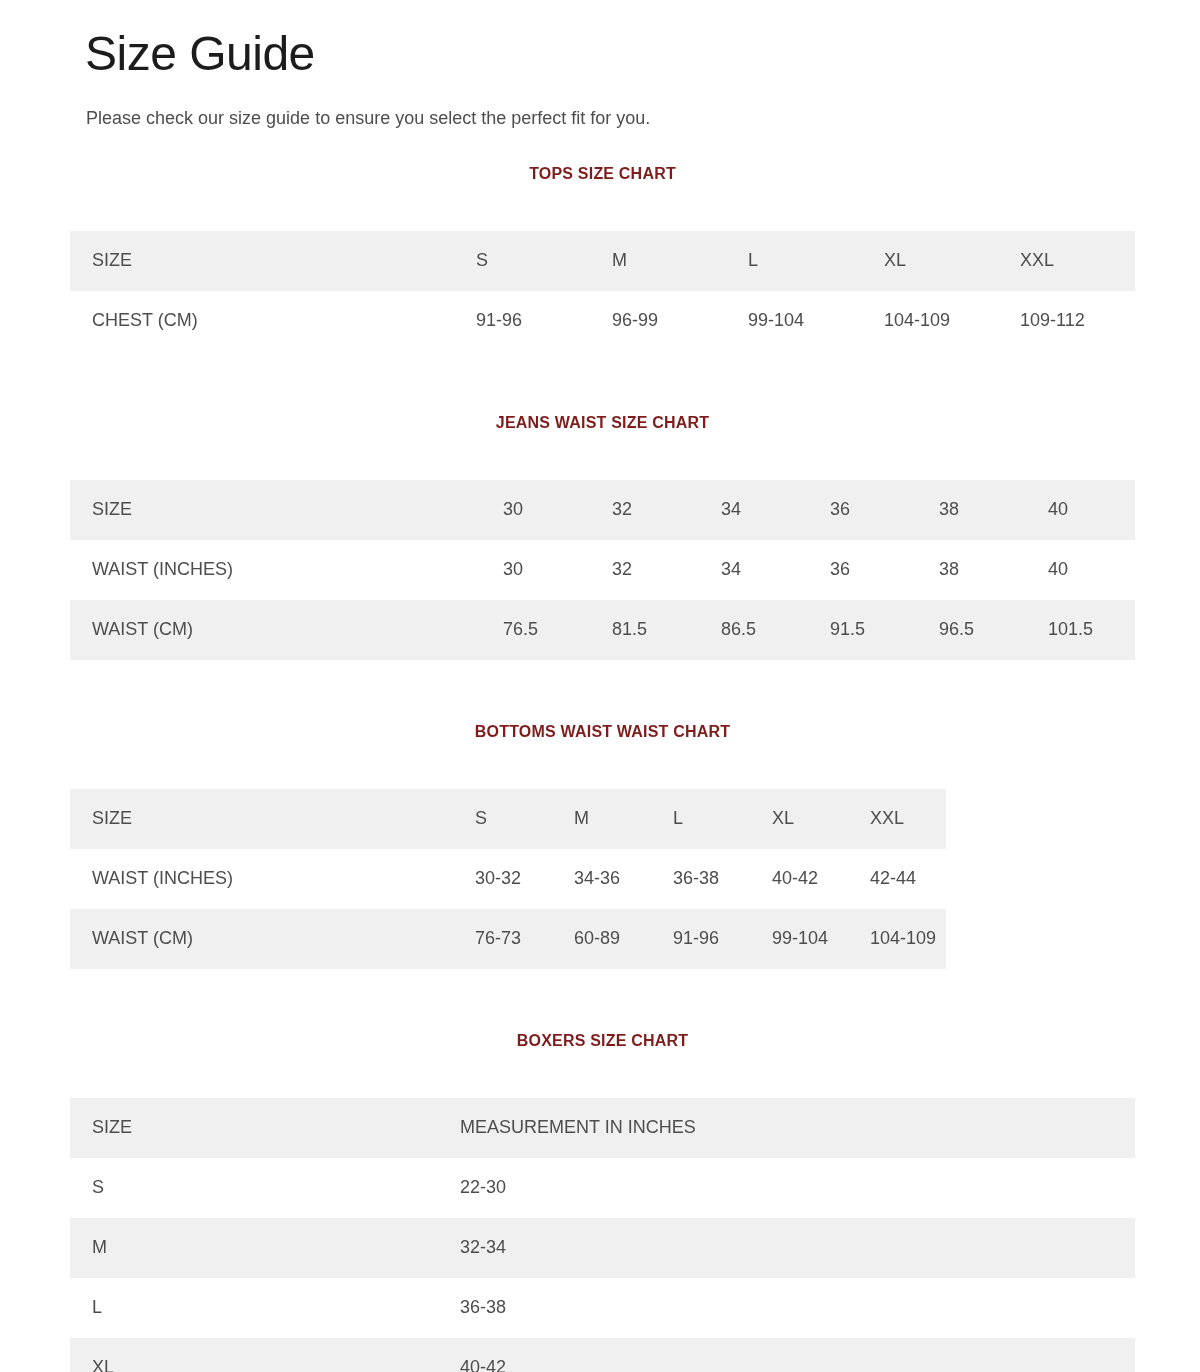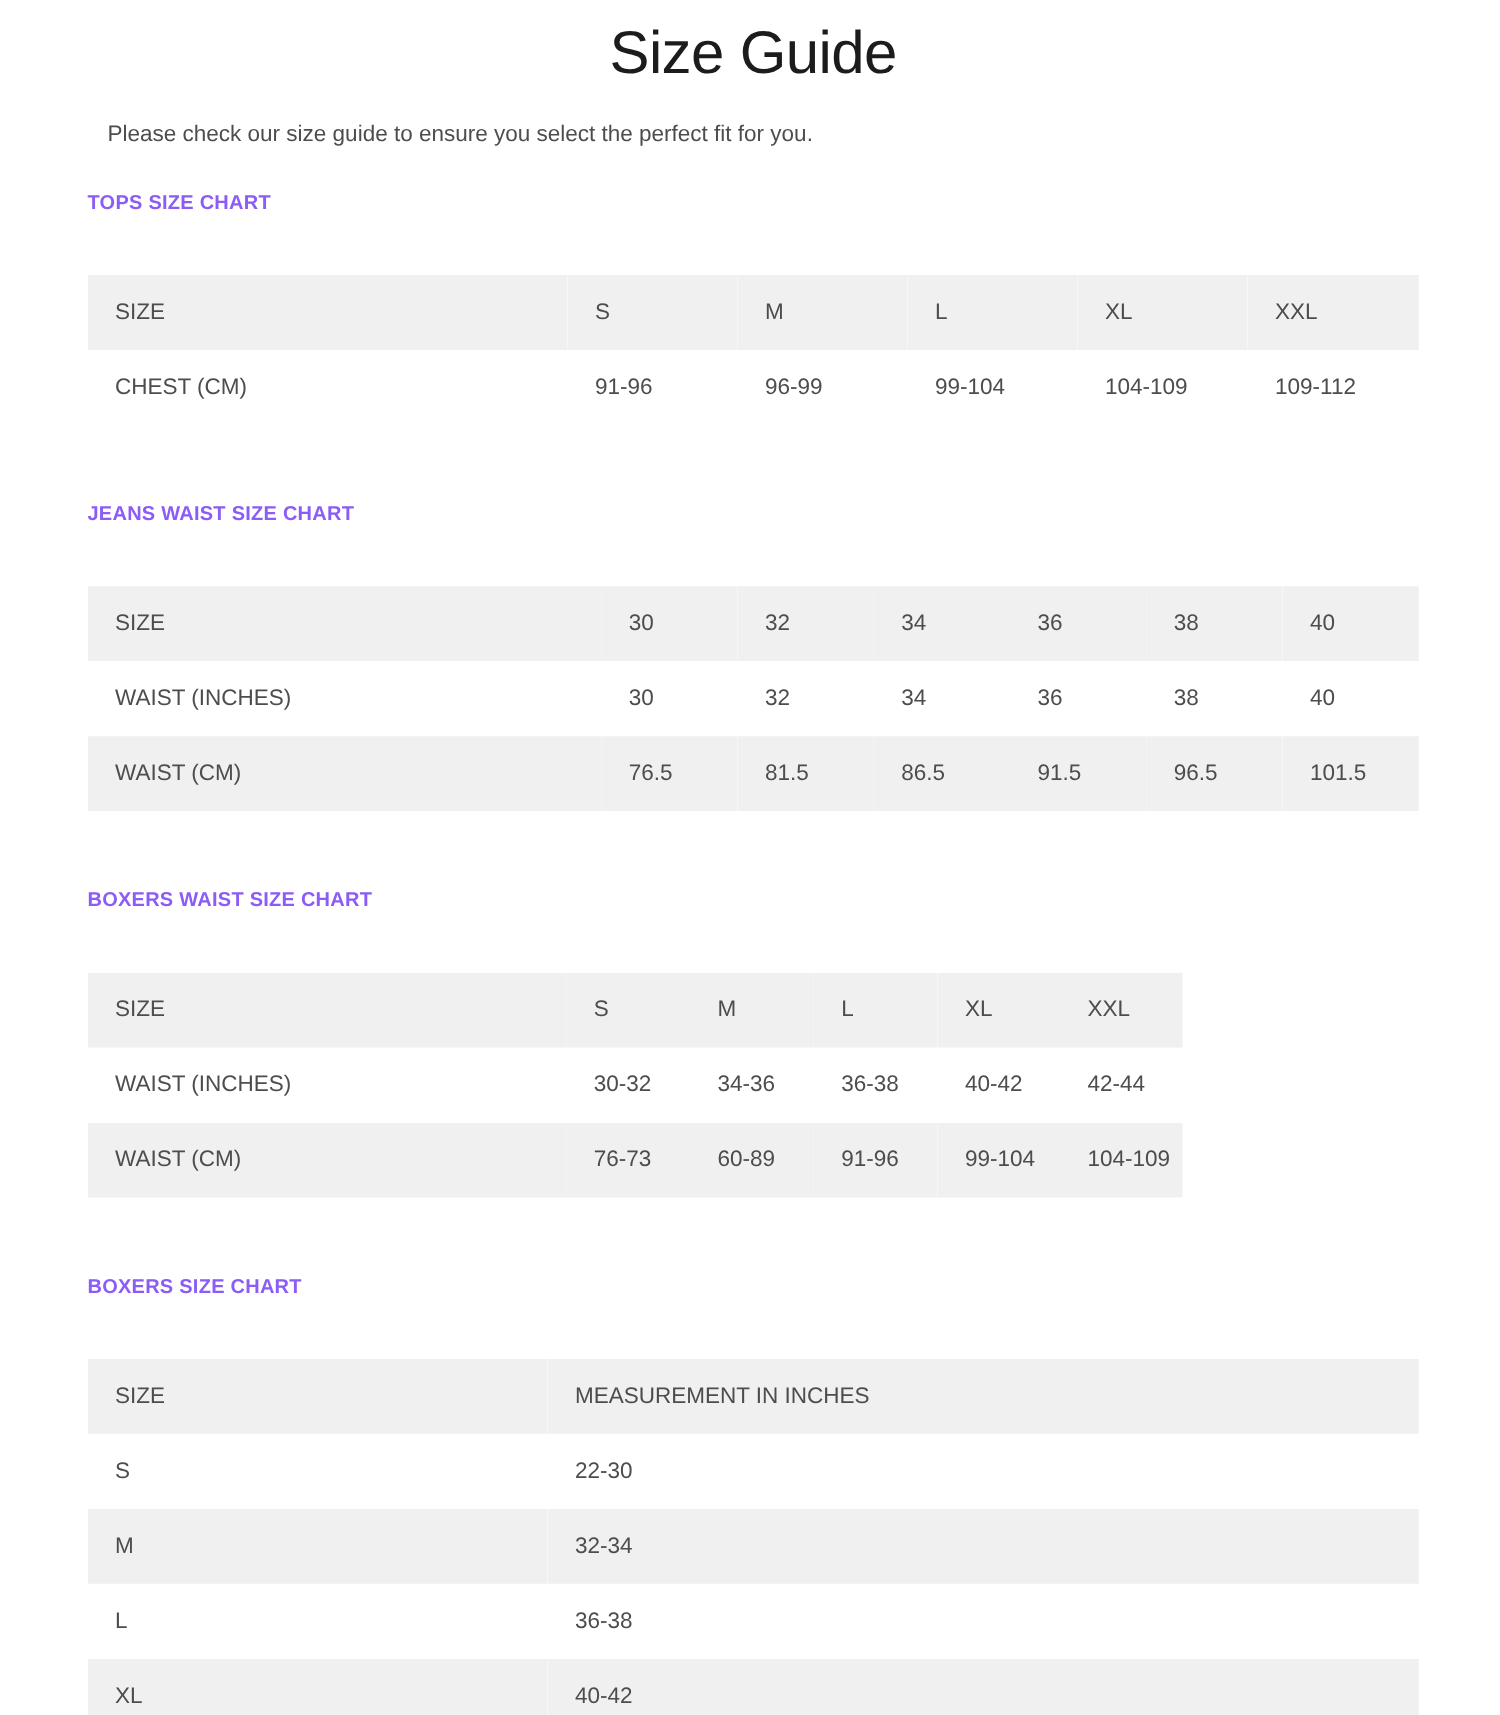--- a/index.html
+++ b/index.html
@@ -11,41 +11,41 @@
   body {
     width: 1200px;
     font-family: "Liberation Sans", sans-serif;
     color: #4d4d4d;
     -webkit-font-smoothing: antialiased;
   }
   .page {
     padding: 14px 65px 28px 70px;
   }
   h1.page-title {
-    margin: 4px;
+    margin: 15px;
     font-size: 48px;
     line-height: 1.05;
     font-weight: 400;
     letter-spacing: -0.5px;
     color: #1c1c1c;
-    text-align: center;
   }
   p.page-subtitle {
     margin: 28px 0 0 16px;
     font-size: 18px;
     line-height: 1.25;
     color: #4d4d4d;
   }
   .chart-section h2 {
     margin: 62px 0 6px 0;
     font-size: 16px;
     line-height: 1.25;
     font-weight: 700;
     letter-spacing: 0.2px;
-    color: #8b5cf6;
+    color: #7f1d1d;
+    text-align: center;
   }
   .chart-section.first h2 {
     margin-top: 34px;
   }
   table.size-table {
     border-collapse: collapse;
     table-layout: fixed;
     border: none;
     margin-top: 47px;
   }
@@ -145,21 +145,21 @@
           <td>86.5</td>
           <td>91.5</td>
           <td>96.5</td>
           <td>101.5</td>
         </tr>
       </tbody>
     </table>
   </div>
 
   <div class="chart-section">
-    <h2>BOXERS WAIST SIZE CHART</h2>
+    <h2>BOTTOMS WAIST WAIST CHART</h2>
     <table class="size-table w-short">
       <colgroup>
         <col style="width:383px">
           <col style="width:99px">
           <col style="width:99px">
           <col style="width:99px">
           <col style="width:98px">
           <col style="width:98px">
       </colgroup>
       <tbody>

